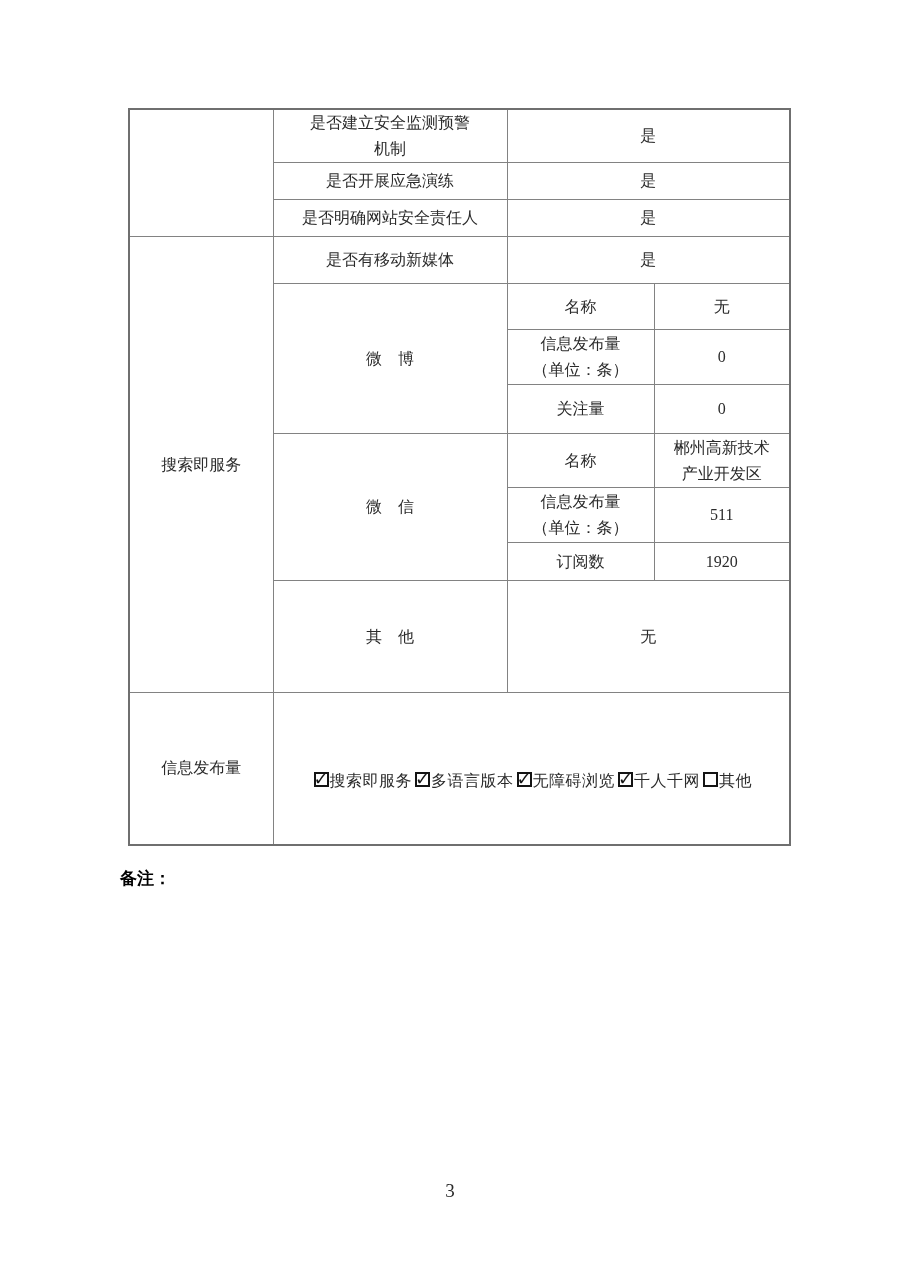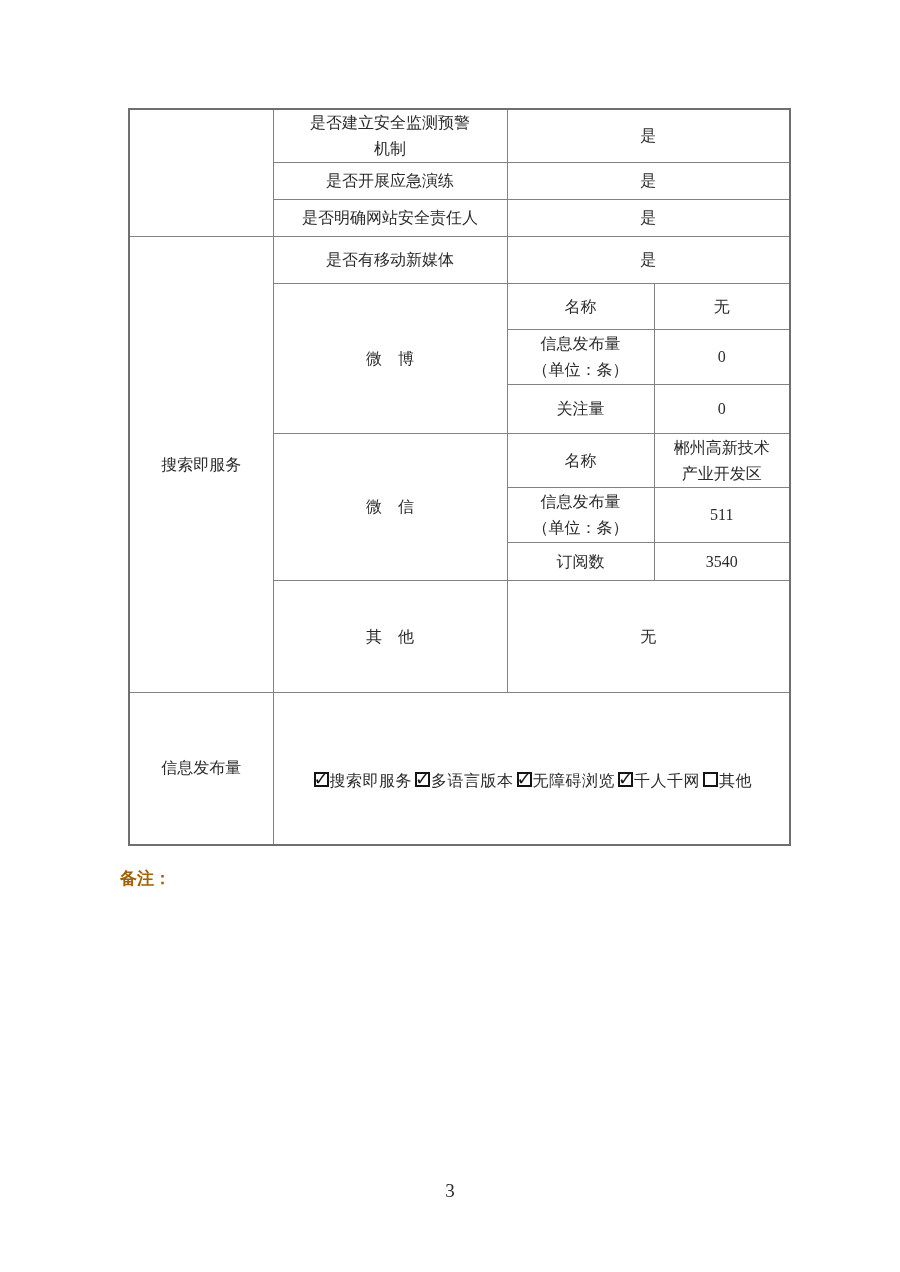--- a/index.html
+++ b/index.html
@@ -49,21 +49,21 @@
     font-size:18px;
     font-weight:700;
     color:#141414;
     font-family:"DejaVu Sans",sans-serif;
   }
   .remark {
     position:absolute;
     left:120px; top:867px;
     font-size:17px;
     font-weight:bold;
-    color:#a16207;
+    color:#000000;
   }
   .page-number {
     position:absolute;
     left:0; right:0; top:1180px;
     text-align:center;
     font-size:19px;
     color:#2b2b2b;
   }
 </style>
 </head>
@@ -120,21 +120,21 @@
       <td>郴州高新技术
 产业开发区</td>
     </tr>
     <tr style="height:55px;">
       <td>信息发布量
 （单位：条）</td>
       <td>511</td>
     </tr>
     <tr style="height:38px;">
       <td>订阅数</td>
-      <td>3540</td>
+      <td>1920</td>
     </tr>
     <tr style="height:112px;">
       <td>其　他</td>
       <td colspan="2">无</td>
     </tr>
 
     <tr style="height:152px;">
       <td>信息发布量</td>
       <td colspan="3">
         <span class="cb-line"><span class="cb" data-checked="true"></span><span>搜索即服务</span><span class="cb" data-checked="true"></span><span>多语言版本</span><span class="cb" data-checked="true"></span><span>无障碍浏览</span><span class="cb" data-checked="true"></span><span>千人千网</span><span class="cb" data-checked="false"></span><span>其他</span></span>

